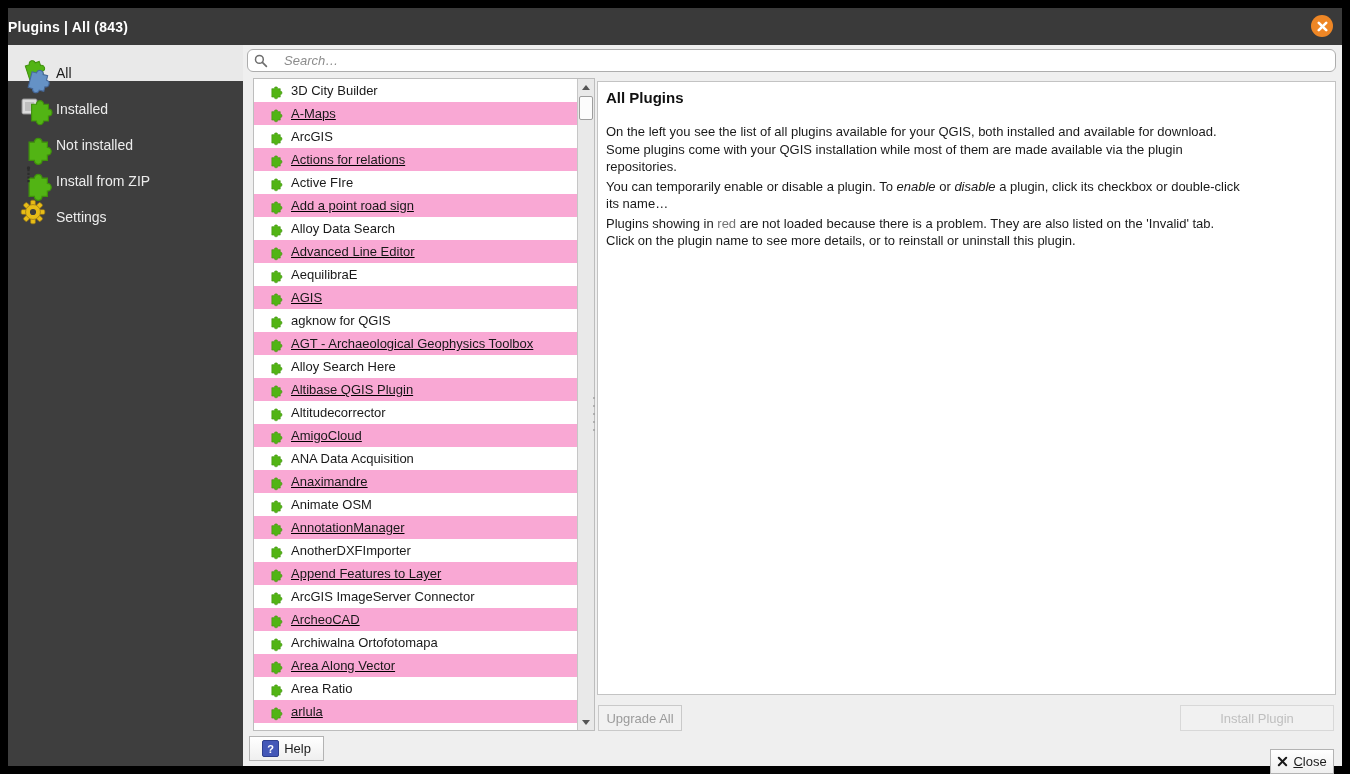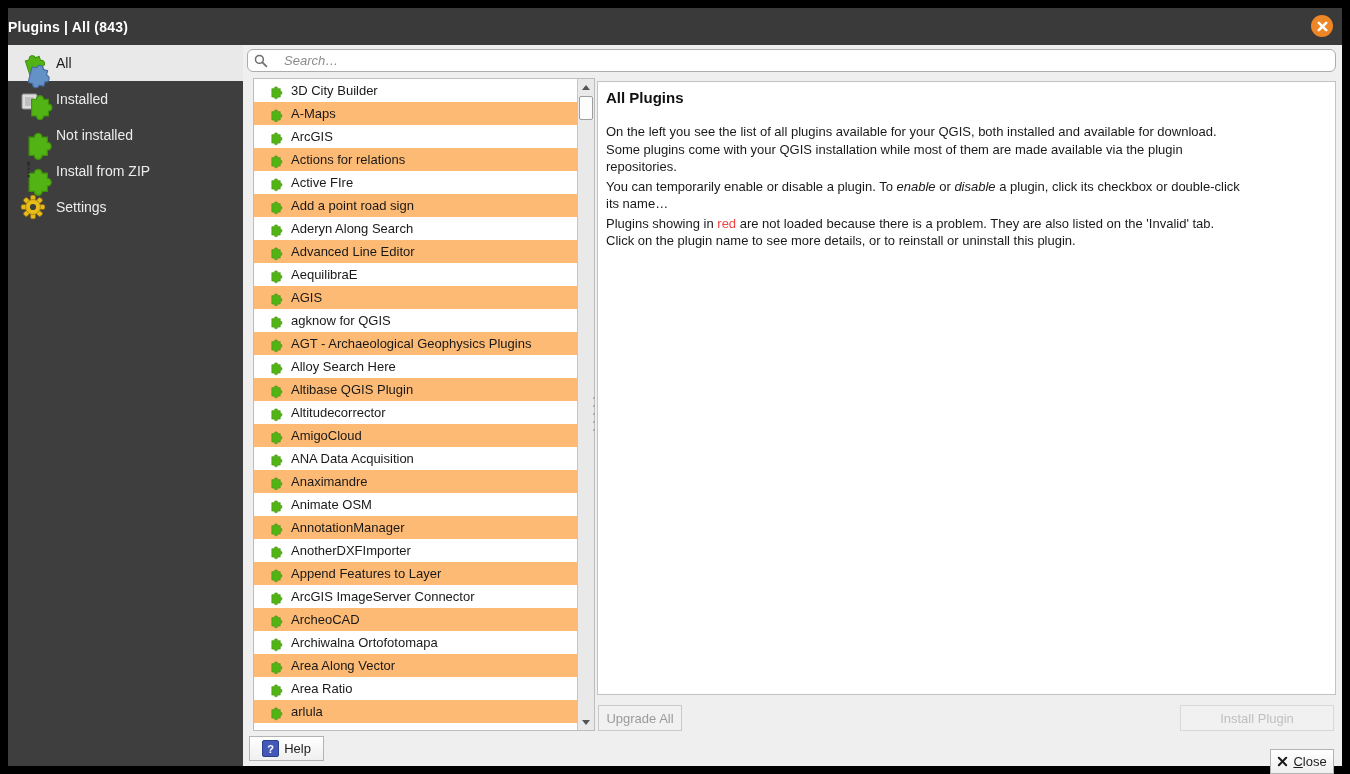--- a/index.html
+++ b/index.html
@@ -5,52 +5,52 @@
   html,body{margin:0;padding:0;background:#000;}
   body{width:1350px;height:774px;position:relative;font-family:"Liberation Sans","DejaVu Sans",sans-serif;overflow:hidden;}
   .window{position:absolute;left:8px;top:8px;width:1334px;height:758px;background:#efefef;display:flex;flex-direction:column;}
   
   .titlebar{height:37px;background:#3a3a3a;position:relative;display:flex;align-items:center;justify-content:flex-start;flex:0 0 37px;}
   .title{color:#fff;font-size:14px;font-weight:bold;letter-spacing:.2px;}
   .closewin{position:absolute;right:9px;top:7px;width:22px;height:22px;border-radius:50%;background:#ee8625;display:flex;align-items:center;justify-content:center;cursor:pointer;}
   
   .bodyrow{flex:1;display:flex;min-height:0;}
   .sidebar{width:235px;background:#3e3e3e;flex:0 0 235px;}
-  .side-item{height:36px;display:flex;align-items:center;padding-left:12px;color:#ececec;font-size:14px;gap:10px;cursor:pointer;}
+  .side-item{height:36px;display:flex;align-items:flex-end;padding-left:12px;color:#ececec;font-size:14px;gap:10px;cursor:pointer;}
   .side-item.selected{background:#e9e9e9;color:#1c1c1c;}
   .icon24{width:26px;height:26px;flex:0 0 26px;overflow:visible;}
   .main{flex:1;position:relative;background:#efefef;}
   
   .search{position:absolute;left:4px;top:4px;width:1089px;height:23px;background:#fff;border:1px solid #adadad;border-radius:6px;display:flex;align-items:center;padding:0 6px;box-sizing:border-box;gap:14px;}
   .search input{border:none;outline:none;flex:1;font-size:13px;font-family:"Liberation Sans","DejaVu Sans",sans-serif;color:#222;background:transparent;}
   .search input::placeholder{font-style:italic;color:#8c8c8c;}
   
   .pluginlist{position:absolute;left:10px;top:33px;width:342px;height:653px;background:#fff;border:1px solid #bdbdbd;box-sizing:border-box;overflow:hidden;}
   .rows{position:absolute;left:0;top:0;right:17px;bottom:0;overflow:hidden;}
   .row{height:23px;display:flex;align-items:center;padding-left:15px;gap:7px;background:#fff;cursor:pointer;}
-  .row.alt{background:#fdba74;}
+  .row.alt{background:#f9a8d4;text-decoration:underline;}
   .row-label{font-size:13px;color:#191919;white-space:nowrap;}
   .pz{width:15px;height:15px;flex:0 0 15px;overflow:visible;}
   
   .vscroll{position:absolute;right:0;top:0;bottom:0;width:17px;background:#e9e9e9;border-left:1px solid #c6c6c6;box-sizing:border-box;}
   .sbtn{position:absolute;left:0;width:16px;height:16px;display:flex;align-items:center;justify-content:center;cursor:pointer;}
   .sbtn.up{top:0;}
   .sbtn.down{bottom:0;}
   .tri-up{width:0;height:0;border-left:4px solid transparent;border-right:4px solid transparent;border-bottom:5px solid #555;}
   .tri-down{width:0;height:0;border-left:4px solid transparent;border-right:4px solid transparent;border-top:5px solid #555;}
   .sthumb{position:absolute;left:1px;top:17px;width:14px;height:24px;background:#fcfcfc;border:1px solid #9e9e9e;border-radius:2px;box-sizing:border-box;cursor:pointer;}
   
   .splitter{position:absolute;left:348px;top:352px;width:6px;height:34px;display:flex;flex-direction:column;align-items:center;justify-content:space-between;cursor:col-resize;}
   .splitter i{width:2px;height:2px;background:#a0a0a0;border-radius:50%;}
   
   .details{position:absolute;left:354px;top:36px;width:739px;height:614px;background:#fff;border:1px solid #c3c3c3;box-sizing:border-box;padding:5px 8px;overflow:hidden;}
   .details h2{margin:2px 0 17px 0;font-size:15px;color:#111;}
   .details p{margin:0 0 2px 0;font-size:13px;line-height:17.5px;color:#1a1a1a;}
   .rt-i{font-style:italic;}
-  .rt-red{color:#ef4444;}
+  .rt-red{color:#737373;}
   .rt-u{text-decoration:underline;}
   
   .btn{position:absolute;height:26px;border-radius:0;font-size:13px;display:flex;align-items:center;justify-content:center;gap:5px;box-sizing:border-box;cursor:pointer;}
   .btn.enabled{background:linear-gradient(#ffffff,#efefef);border:1px solid #b3b3b3;color:#1c1c1c;}
   .btn.dis1{background:#f1f1f1;border:1px solid #c9c9c9;color:#9b9b9b;}
   .btn.dis2{background:#f1f1f1;border:1px solid #d8d8d8;color:#bfbfbf;}
   .upgrade{left:355px;top:660px;width:84px;}
   .install{left:937px;top:660px;width:154px;}
   .helpbtn{left:6px;top:691px;width:75px;height:25px;}
   .closebtn{left:1027px;top:691px;width:64px;height:25px;margin-top:13px;}
@@ -194,21 +194,21 @@
               <svg class="pz" viewBox="0 0 16 16">
                 <use href="#puzzle" fill="#52b414" stroke="#3f900c" stroke-width="0.6"></use>
               </svg>
               <span class="row-label">Add a point road sign</span>
             </div>
 
             <div class="row">
               <svg class="pz" viewBox="0 0 16 16">
                 <use href="#puzzle" fill="#52b414" stroke="#3f900c" stroke-width="0.6"></use>
               </svg>
-              <span class="row-label">Aderyn Along Search</span>
+              <span class="row-label">Alloy Data Search</span>
             </div>
 
             <div class="row alt">
               <svg class="pz" viewBox="0 0 16 16">
                 <use href="#puzzle" fill="#52b414" stroke="#3f900c" stroke-width="0.6"></use>
               </svg>
               <span class="row-label">Advanced Line Editor</span>
             </div>
 
             <div class="row">
@@ -229,21 +229,21 @@
               <svg class="pz" viewBox="0 0 16 16">
                 <use href="#puzzle" fill="#52b414" stroke="#3f900c" stroke-width="0.6"></use>
               </svg>
               <span class="row-label">agknow for QGIS</span>
             </div>
 
             <div class="row alt">
               <svg class="pz" viewBox="0 0 16 16">
                 <use href="#puzzle" fill="#52b414" stroke="#3f900c" stroke-width="0.6"></use>
               </svg>
-              <span class="row-label">AGT - Archaeological Geophysics Plugins</span>
+              <span class="row-label">AGT - Archaeological Geophysics Toolbox</span>
             </div>
 
             <div class="row">
               <svg class="pz" viewBox="0 0 16 16">
                 <use href="#puzzle" fill="#52b414" stroke="#3f900c" stroke-width="0.6"></use>
               </svg>
               <span class="row-label">Alloy Search Here</span>
             </div>
 
             <div class="row alt">

